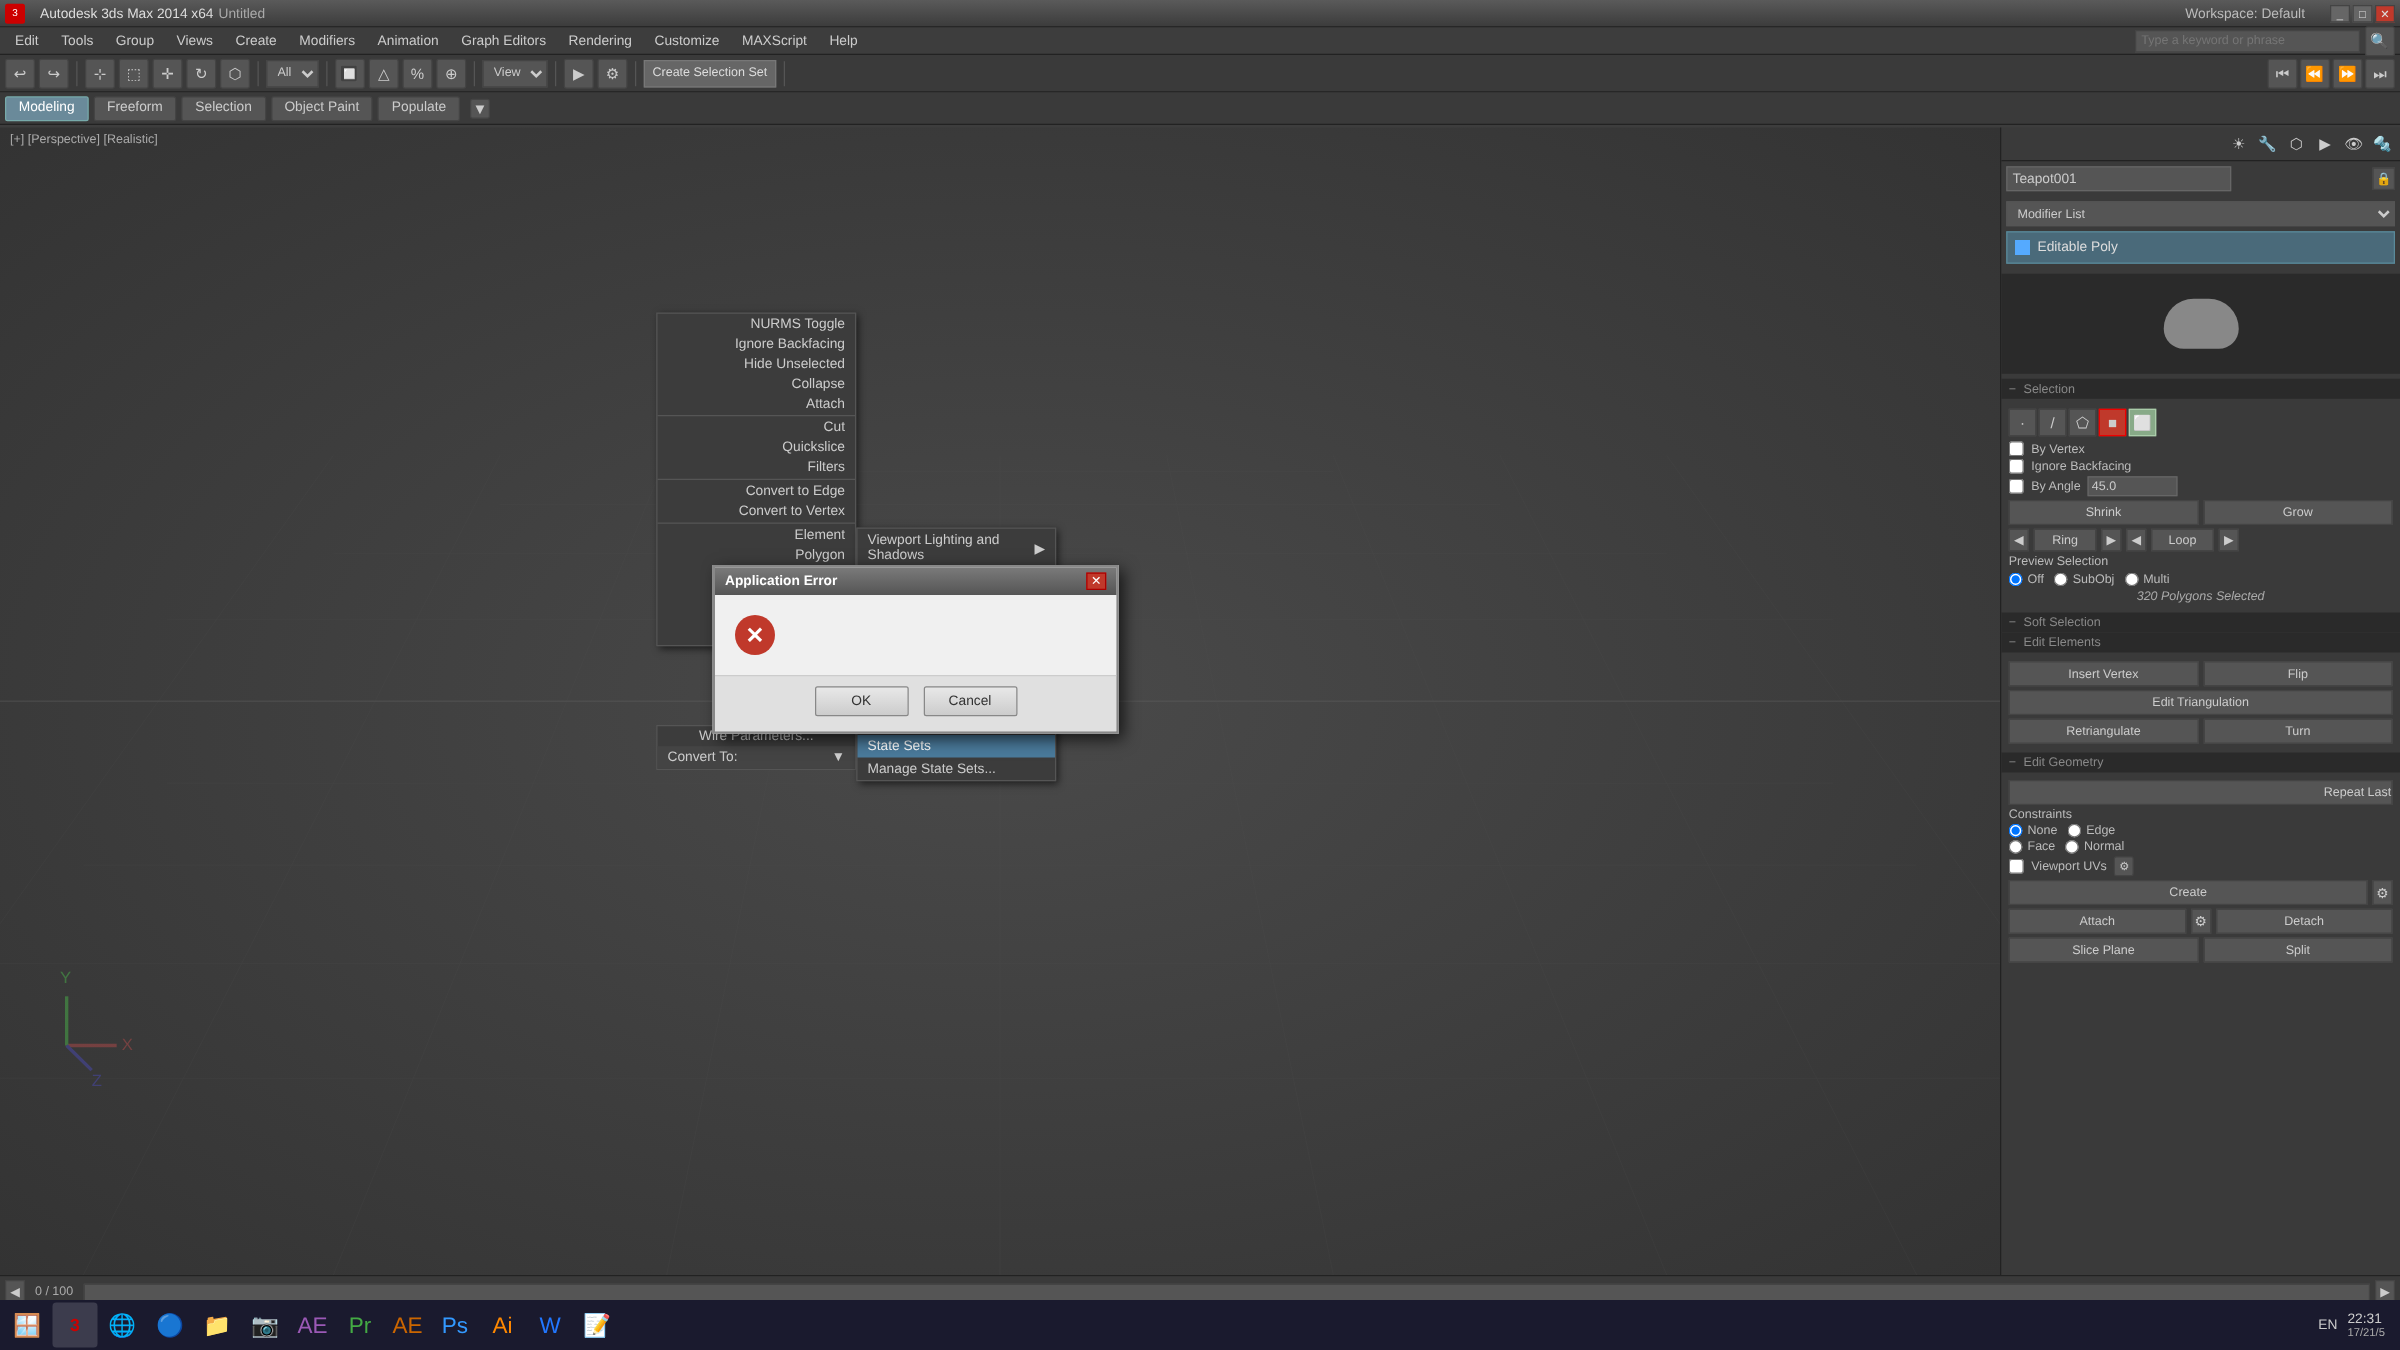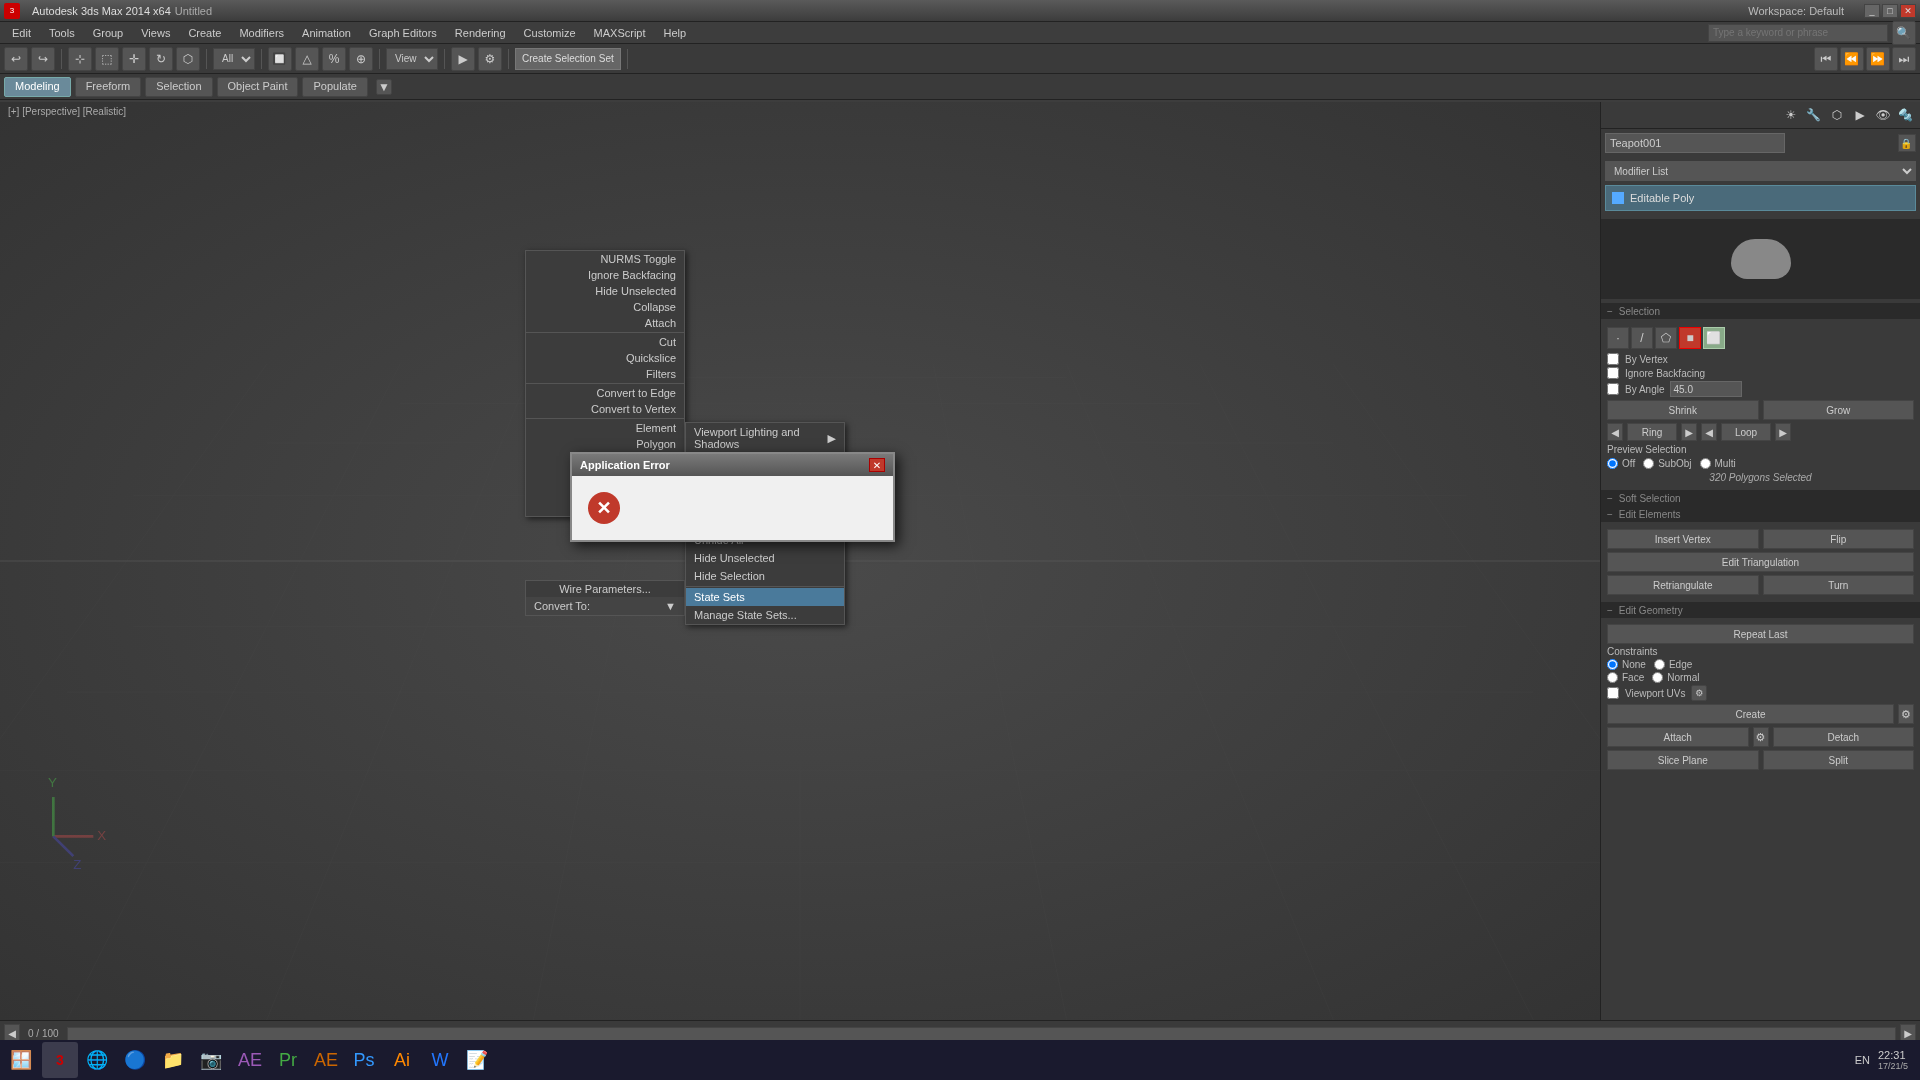--- a/index.html
+++ b/index.html
@@ -525,21 +525,21 @@
 
     
     .repeat-last-btn {
       width: 100%;
       height: 20px;
       background: #555;
       border: 1px solid #444;
       color: #ccc;
       font-size: 10px;
       cursor: pointer;
-      text-align: center;
+      text-align: right;
       line-height: 20px;
       margin: 2px 0;
     }
     .constraints-row {
       font-size: 10px;
       color: #bbb;
       margin: 2px 0;
     }
     .constraint-radio-row {
       display: flex;
@@ -873,20 +873,24 @@
   </div>
 
   <div id="error-dialog">
     <div id="error-title-bar">
       <span class="title">Application Error</span>
       <div class="close-x">✕</div>
     </div>
     <div id="error-body">
       <div class="error-icon">✕</div>
     </div>
+    <div id="error-buttons">
+      <button class="dlg-btn">OK</button>
+      <button class="dlg-btn">Cancel</button>
+    </div>
   </div>
 </div>
 
 <div id="right-panel">
 
   <div class="panel-top-icons">
     <div class="top-icon-btn">☀</div>
     <div class="top-icon-btn">🔧</div>
     <div class="top-icon-btn">⬡</div>
     <div class="top-icon-btn">▶</div>

